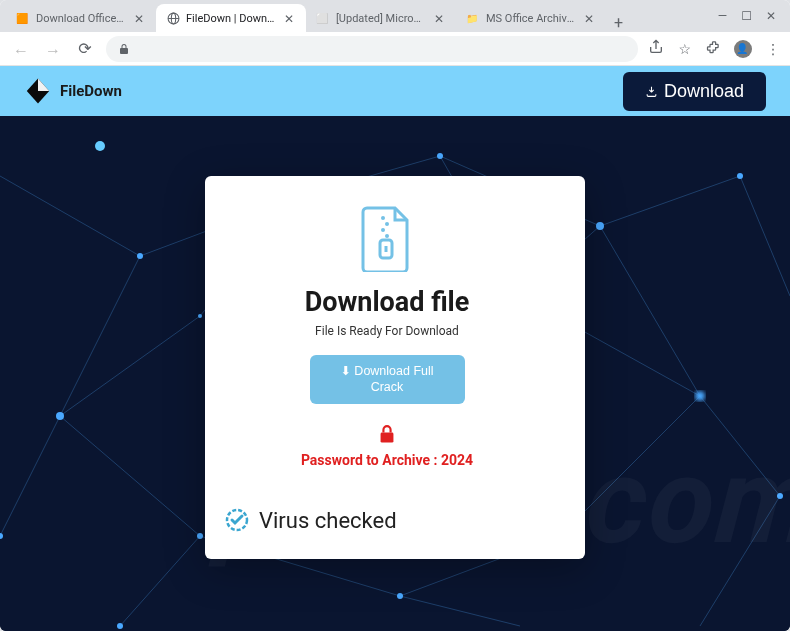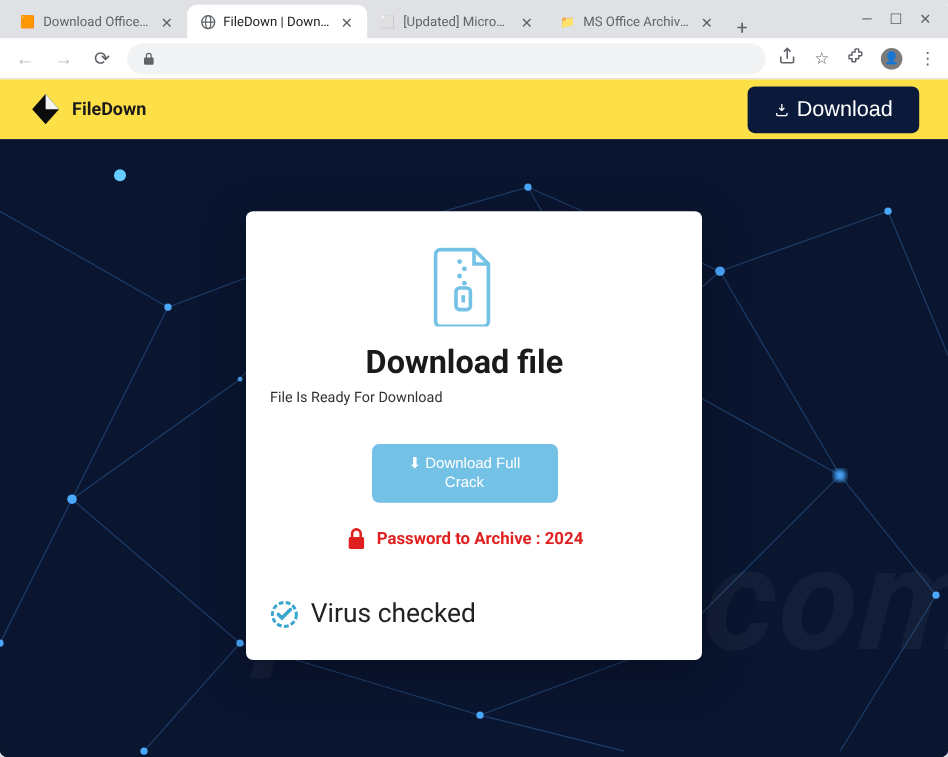--- a/index.html
+++ b/index.html
@@ -122,21 +122,21 @@
     color: #5f6368;
     font-size: 14px;
   }
   .viewport {
     flex: 1;
     position: relative;
     overflow: hidden;
   }
   .site-header {
     height: 50px;
-    background: #fde047;
+    background: #7dd3fc;
     display: flex;
     align-items: center;
     justify-content: space-between;
     padding: 0 24px;
   }
   .brand {
     display: flex;
     align-items: center;
     gap: 8px;
   }
@@ -180,23 +180,24 @@
   }
   .zip-icon { display:block; margin: 0 auto 14px auto; }
   .card h1 {
     font-size: 27px;
     font-weight: 700;
     color: #1a1a1a;
     text-align: center;
     margin-bottom: 6px;
   }
   .card .sub {
+    text-align: center;
     font-size: 12px;
     color: #333;
-    margin-bottom: 32px;
+    margin-bottom: 17px;
   }
   .dl-crack {
     display: block;
     margin: 0 auto 20px auto;
     background: #74c1e6;
     color: #fff;
     border: none;
     border-radius: 6px;
     padding: 8px 20px;
     font-size: 12.5px;
@@ -204,29 +205,30 @@
     cursor: pointer;
     width: 155px;
     text-align: center;
   }
   .pw-row {
     display: flex;
     align-items: center;
     justify-content: center;
     gap: 8px;
     margin-bottom: 40px;
+    flex-direction: column;
   }
   .pw-text {
     color: #e02020;
     font-weight: 700;
     font-size: 14px;
   }
   .virus-row {
     display: flex;
-    align-items: flex-end;
+    align-items: flex-start;
     gap: 10px;
   }
   .virus-text {
     font-size: 22px;
     color: #222;
   }
   .watermark {
     position: absolute;
     right: -30px;
     bottom: 60px;

